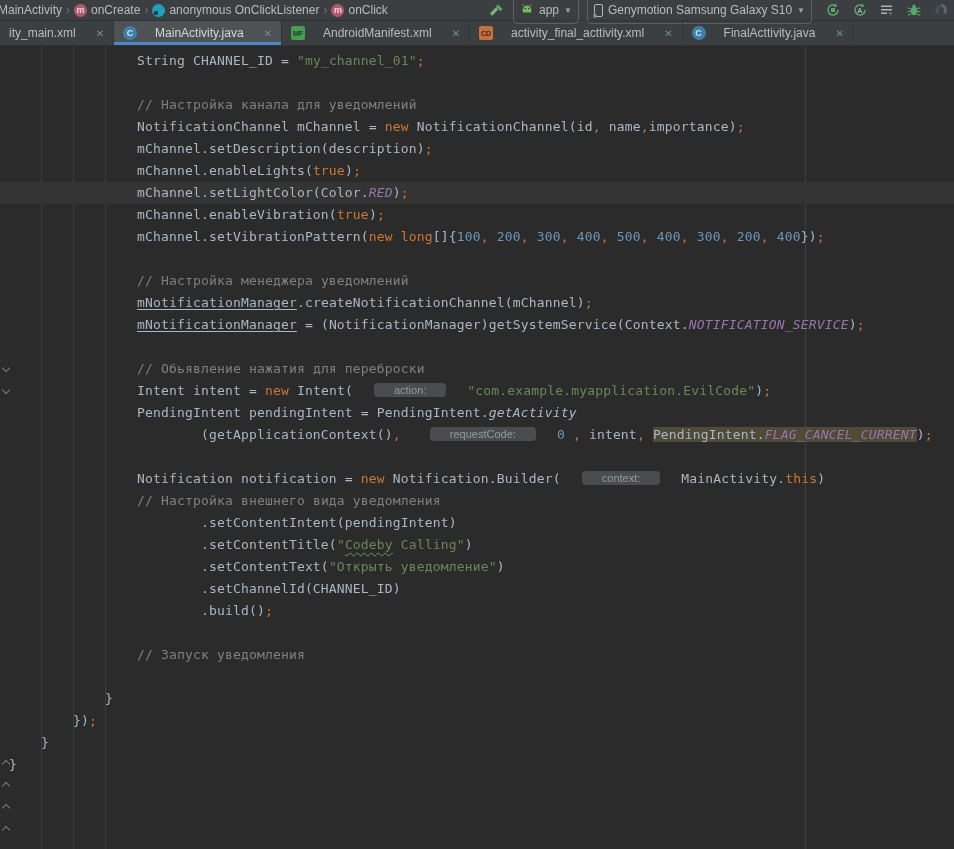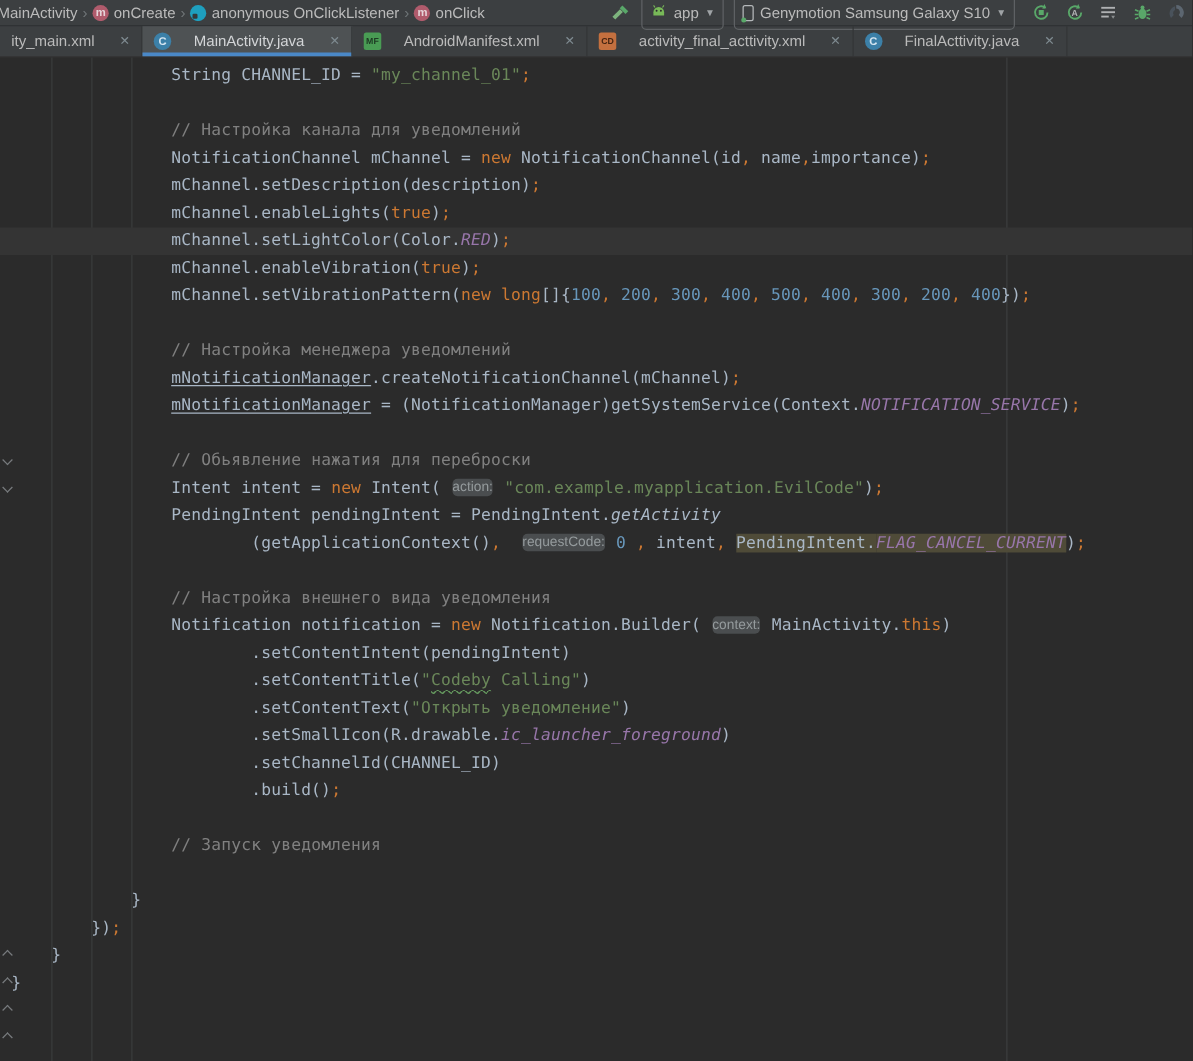--- a/index.html
+++ b/index.html
@@ -56,21 +56,21 @@
   .t-p  { color:#a9b7c6; }
   .t-k  { color:#cc7832; }
   .t-s  { color:#6a8759; }
   .t-y  { color:#6a8759; text-decoration:underline wavy #659a5e 1px; text-underline-offset:3px; }
   .t-n  { color:#6897bb; }
   .t-c  { color:#808080; }
   .t-f  { color:#a9b7c6; text-decoration:underline; text-decoration-thickness:1px; text-underline-offset:2px; }
   .t-cs { color:#9876aa; font-style:italic; }
   .t-im { color:#a9b7c6; font-style:italic; }
   .t-h  { background:#4a4d4f; color:#959b9d; font:11px/13px "Liberation Sans",sans-serif;
-          border-radius:4px; padding:1px 0; letter-spacing:0; margin:0 1px; vertical-align:1px; }
+          border-radius:4px; padding:1px 20px; letter-spacing:0; margin:0 13px; vertical-align:1px; }
   .t-pH  { color:#a9b7c6; background:#4f4b38; }
   .t-csH { color:#9876aa; font-style:italic; background:#4f4b38; }
 
   .fm { position:absolute; left:3px; width:6px; height:6px; cursor:pointer;
     border-right:1.5px solid #787b7e; border-bottom:1.5px solid #787b7e; }
   .fm.down { transform:rotate(45deg); }
   .fm.up   { transform:rotate(225deg); }
 </style>
 </head>
 <body>
@@ -212,26 +212,25 @@
       <div class="line"></div>
       <div class="line"><span class="t-p">                </span><span class="t-c">// Настройка менеджера уведомлений</span></div>
       <div class="line"><span class="t-p">                </span><span class="t-f">mNotificationManager</span><span class="t-p">.createNotificationChannel(mChannel)</span><span class="t-k">;</span></div>
       <div class="line"><span class="t-p">                </span><span class="t-f">mNotificationManager</span><span class="t-p"> = (NotificationManager)getSystemService(Context.</span><span class="t-cs">NOTIFICATION_SERVICE</span><span class="t-p">)</span><span class="t-k">;</span></div>
       <div class="line"></div>
       <div class="line"><span class="t-p">                </span><span class="t-c">// Обьявление нажатия для переброски</span></div>
       <div class="line"><span class="t-p">                Intent intent = </span><span class="t-k">new</span><span class="t-p"> Intent( </span><span class="t-h">action:</span><span class="t-p"> </span><span class="t-s">"com.example.myapplication.EvilCode"</span><span class="t-p">)</span><span class="t-k">;</span></div>
       <div class="line"><span class="t-p">                PendingIntent pendingIntent = PendingIntent.</span><span class="t-im">getActivity</span></div>
       <div class="line"><span class="t-p">                        (getApplicationContext()</span><span class="t-k">,</span><span class="t-p">  </span><span class="t-h">requestCode:</span><span class="t-p"> </span><span class="t-n">0</span><span class="t-p"> </span><span class="t-k">,</span><span class="t-p"> intent</span><span class="t-k">,</span><span class="t-p"> </span><span class="t-pH">PendingIntent.</span><span class="t-csH">FLAG_CANCEL_CURRENT</span><span class="t-p">)</span><span class="t-k">;</span></div>
       <div class="line"></div>
+      <div class="line"><span class="t-p">                Notification notification = </span><span class="t-k">new</span><span class="t-p"> Notification.Builder( </span><span class="t-h">context:</span><span class="t-p"> MainActivity.</span><span class="t-k">this</span><span class="t-p">)</span></div>
       <div class="line"><span class="t-p">                </span><span class="t-c">// Настройка внешнего вида уведомления</span></div>
-      <div class="line"><span class="t-p">                Notification notification = </span><span class="t-k">new</span><span class="t-p"> Notification.Builder( </span><span class="t-h">context:</span><span class="t-p"> MainActivity.</span><span class="t-k">this</span><span class="t-p">)</span></div>
       <div class="line"><span class="t-p">                        .setContentIntent(pendingIntent)</span></div>
       <div class="line"><span class="t-p">                        .setContentTitle(</span><span class="t-s">"</span><span class="t-y">Codeby</span><span class="t-s"> Calling"</span><span class="t-p">)</span></div>
       <div class="line"><span class="t-p">                        .setContentText(</span><span class="t-s">"Открыть уведомление"</span><span class="t-p">)</span></div>
-      <div class="line"><span class="t-p">                        .setSmallIcon(R.drawable.</span><span class="t-cs">ic_launcher_foreground</span><span class="t-p">)</span></div>
       <div class="line"><span class="t-p">                        .setChannelId(CHANNEL_ID)</span></div>
       <div class="line"><span class="t-p">                        .build()</span><span class="t-k">;</span></div>
       <div class="line"></div>
       <div class="line"><span class="t-p">                </span><span class="t-c">// Запуск уведомления</span></div>
       <div class="line"></div>
       <div class="line"><span class="t-p">            }</span></div>
       <div class="line"><span class="t-p">        })</span><span class="t-k">;</span></div>
       <div class="line"><span class="t-p">    }</span></div>
       <div class="line"><span class="t-p">}</span></div>
     </div>

